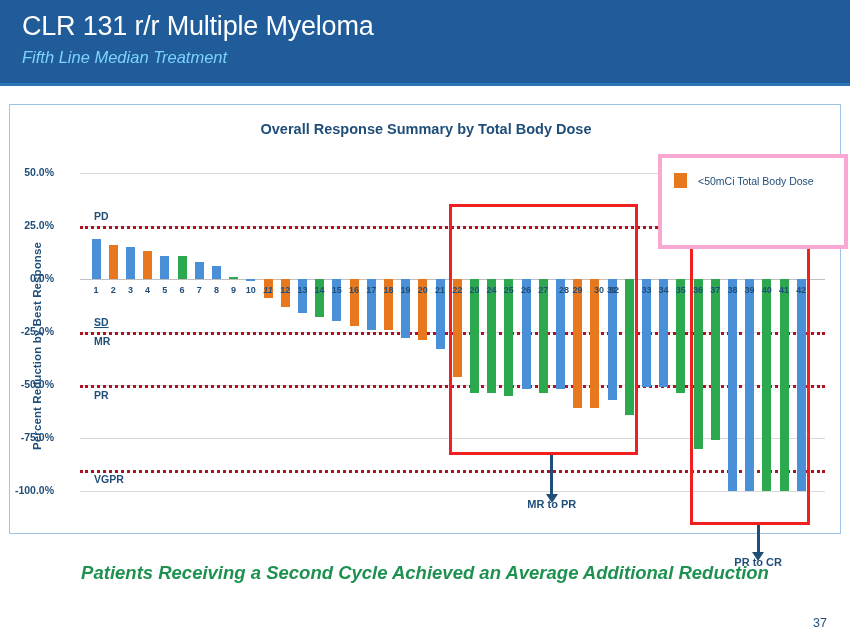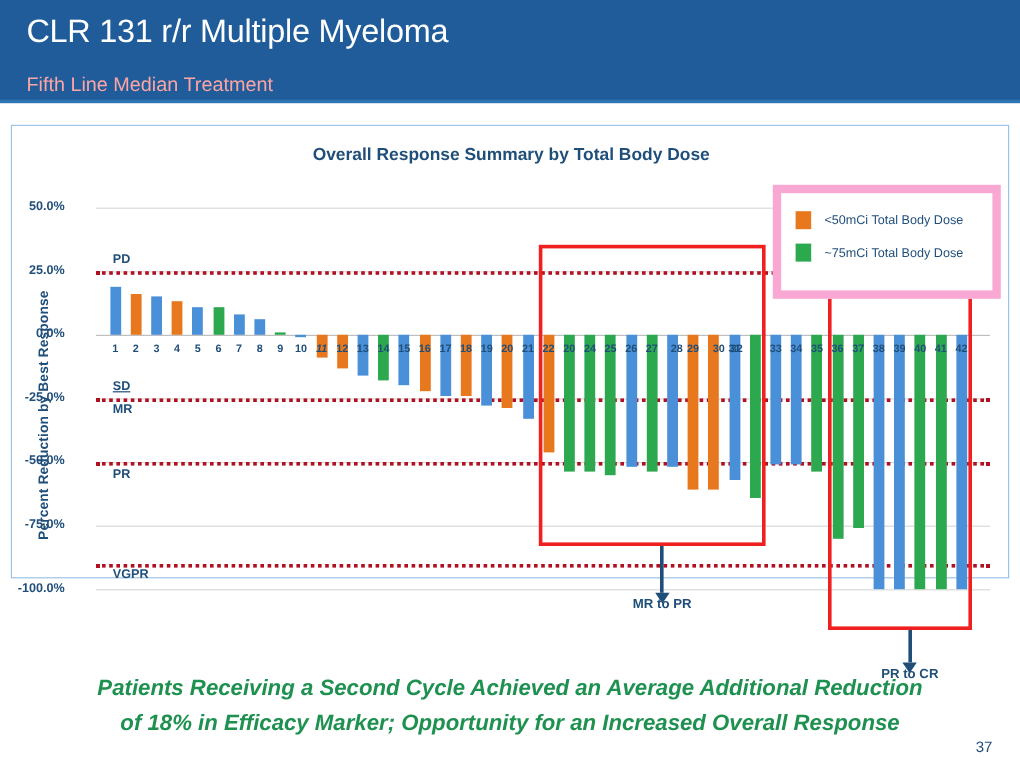--- a/index.html
+++ b/index.html
@@ -19,37 +19,38 @@
     padding: 8px 0 0 22px;
   }
   #header-title {
     color: #ffffff;
     font-size: 27px;
     font-weight: 400;
     letter-spacing: -0.2px;
     line-height: 36px;
   }
   #header-subtitle {
-    color: #fca5a5;
+    color: #7dd3fc;
     font-size: 16.5px;
+    font-style: italic;
     font-weight: 400;
     line-height: 22px;
-    margin-top: 16px;
+    margin-top: 2px;
   }
   #header-rule {
     position: absolute; left: 0; top: 83px;
     width: 850px; height: 3px;
     background: #2E75B6;
   }
 
   
   #chart-frame {
     position: absolute;
     left: 9px; top: 104px;
-    width: 832px; height: 378px;
+    width: 832px; height: 430px;
     border: 1px solid #9DC3E6;
     background: #ffffff;
   }
   #chart-title {
     position: absolute; left: 0; top: 16px;
     width: 832px; text-align: center;
     font-size: 14.5px; font-weight: bold;
     color: #1F4E79;
   }
 
@@ -149,23 +150,23 @@
     font-size: 11px;
     font-weight: bold;
     color: #1F4E79;
     white-space: nowrap;
     text-align: center;
   }
 
   
   #legend {
     position: absolute;
-    left: 634px; top: 49px;
+    left: 648px; top: 49px;
     width: 190px; height: 95px;
-    border: 7px solid #f9a8d4;
+    border: 4px solid #f9a8d4;
     background: #ffffff;
     padding: 9px 0 0 12px;
   }
   .legend-row {
     display: flex;
     align-items: center;
     height: 27px;
   }
   .legend-swatch {
     width: 13px; height: 15px;
@@ -329,24 +330,19 @@
       <div class="arrow-line" style="left: 676.7px; top: 420px; height: 27px;"></div>
       <div class="arrow-head" style="left: 672.2px; top: 447px;"></div>
       <div class="callout-label" style="left: 628.2px; top: 451px; width: 100px;">PR to CR</div>
     </div>
 
   <div id="legend">
     <div class="legend-row">
       <span class="legend-swatch" style="background:#E8781E"></span>
       <span class="legend-text">&lt;50mCi Total Body Dose</span>
     </div>
-    <div class="legend-row">
-      <span class="legend-swatch" style="background:#2CA84F"></span>
-      <span class="legend-text">~75mCi Total Body Dose</span>
-    </div>
   </div>
 </div>
 
 <div id="footer-text">
   <div>Patients Receiving a Second Cycle Achieved an Average Additional Reduction</div>
-  <div>of 18% in Efficacy Marker; Opportunity for an Increased Overall Response</div>
 </div>
 <div id="page-number">37</div>
 
 </body></html>

